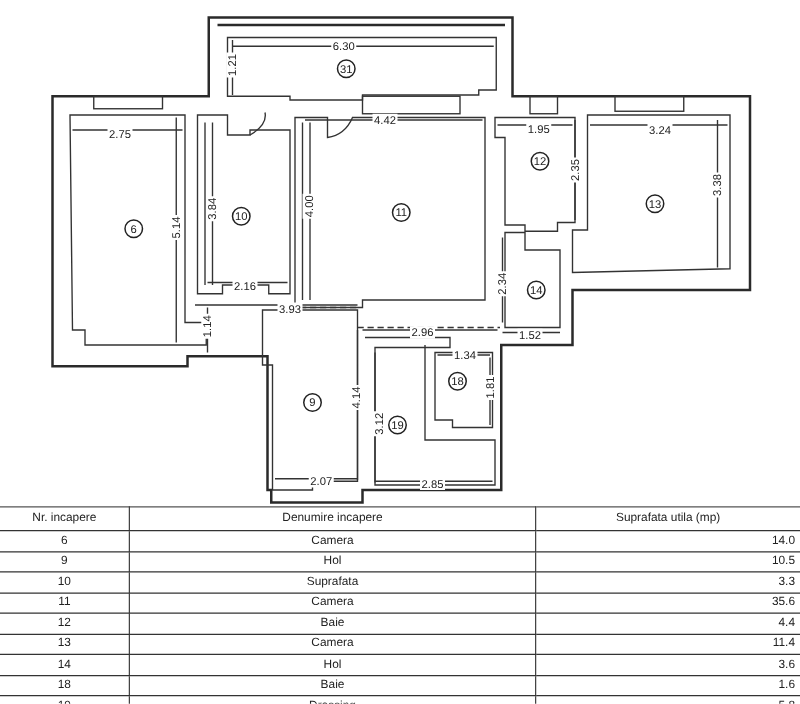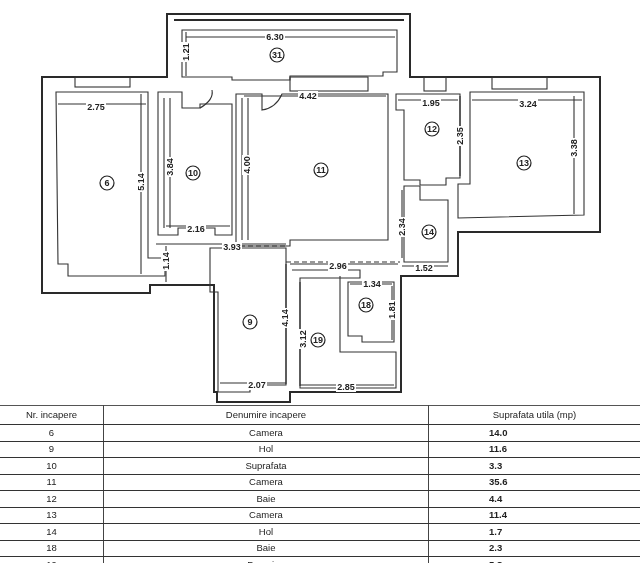--- a/index.html
+++ b/index.html
@@ -1,32 +1,32 @@
 <!DOCTYPE html>
 <html><head>
   <meta charset="utf-8">
   <style>
     html, body { margin: 0; padding: 0; background: #ffffff; }
     body { width: 640px; height: 563px; position: relative; overflow: hidden; font-family: "Liberation Sans", sans-serif; color: #222; }
-    #plan { position: absolute; left: 0; top: 0; width: 640px; height: 405px; font-weight: bold; }
+    #plan { position: absolute; left: 0; top: 0; width: 640px; height: 405px; }
     #plan svg { width: 640px; height: 405px; display: block; }
     .wall { fill: none; stroke: #2a2a2a; stroke-width: 2; }
     .thin { fill: none; stroke: #333; stroke-width: 1.1; }
     .dash { fill: none; stroke: #333; stroke-width: 1.1; stroke-dasharray: 5 3; }
     .dimtxt { font-family: "Liberation Sans", sans-serif; font-size: 9px; fill: #222; }
     .roomnum { font-family: "Liberation Sans", sans-serif; font-size: 9px; fill: #222; text-anchor: middle; dominant-baseline: central; }
     .roomcircle { fill: #fff; stroke: #222; stroke-width: 1.2; }
     #table-wrap { position: absolute; left: 0; top: 405px; width: 640px; height: 158px; }
     table { border-collapse: collapse; width: 640px; font-size: 9.5px; }
     th, td { border-bottom: 1.6px solid #333; padding: 0 4px; height: 15.5px; line-height: 14px; }
     th { font-weight: normal; height: 18px; border-top: 1px solid #555; }
     .c1 { width: 95px; text-align: center; border-right: 1px solid #444; }
     .c2 { width: 316px; text-align: center; border-right: 1px solid #444; }
     .c2h { text-align: center; }
-    .c3 { text-align: left; padding-left: 60px; font-weight: bold; }
+    .c3 { text-align: right; padding-left: 60px; }
     .c3h { text-align: center; }
   </style>
 </head>
 <body>
 
 <div id="plan">
   <svg viewBox="0 0 640 405" xmlns="http://www.w3.org/2000/svg">
 
     <g>
       <path class="wall" d="M167,14 L410,14 L410,77 L600,77 L600,232 L458,232 L458,276 L401,276 L401,392 L290,392 L290,402 L217,402 L217,392 L214,392 L214,285 L150,285 L150,293 L42,293 L42,77 L167,77 Z"></path>
@@ -212,21 +212,21 @@
     </thead>
     <tbody id="tbody">
         <tr>
           <td class="c1">6</td>
           <td class="c2">Camera</td>
           <td class="c3">14.0</td>
         </tr>
         <tr>
           <td class="c1">9</td>
           <td class="c2">Hol</td>
-          <td class="c3">11.6</td>
+          <td class="c3">10.5</td>
         </tr>
         <tr>
           <td class="c1">10</td>
           <td class="c2">Suprafata</td>
           <td class="c3">3.3</td>
         </tr>
         <tr>
           <td class="c1">11</td>
           <td class="c2">Camera</td>
           <td class="c3">35.6</td>
@@ -237,26 +237,26 @@
           <td class="c3">4.4</td>
         </tr>
         <tr>
           <td class="c1">13</td>
           <td class="c2">Camera</td>
           <td class="c3">11.4</td>
         </tr>
         <tr>
           <td class="c1">14</td>
           <td class="c2">Hol</td>
-          <td class="c3">1.7</td>
+          <td class="c3">3.6</td>
         </tr>
         <tr>
           <td class="c1">18</td>
           <td class="c2">Baie</td>
-          <td class="c3">2.3</td>
+          <td class="c3">1.6</td>
         </tr>
         <tr>
           <td class="c1">19</td>
           <td class="c2">Dressing</td>
           <td class="c3">5.8</td>
         </tr>
       </tbody>
   </table>
 </div>
 

